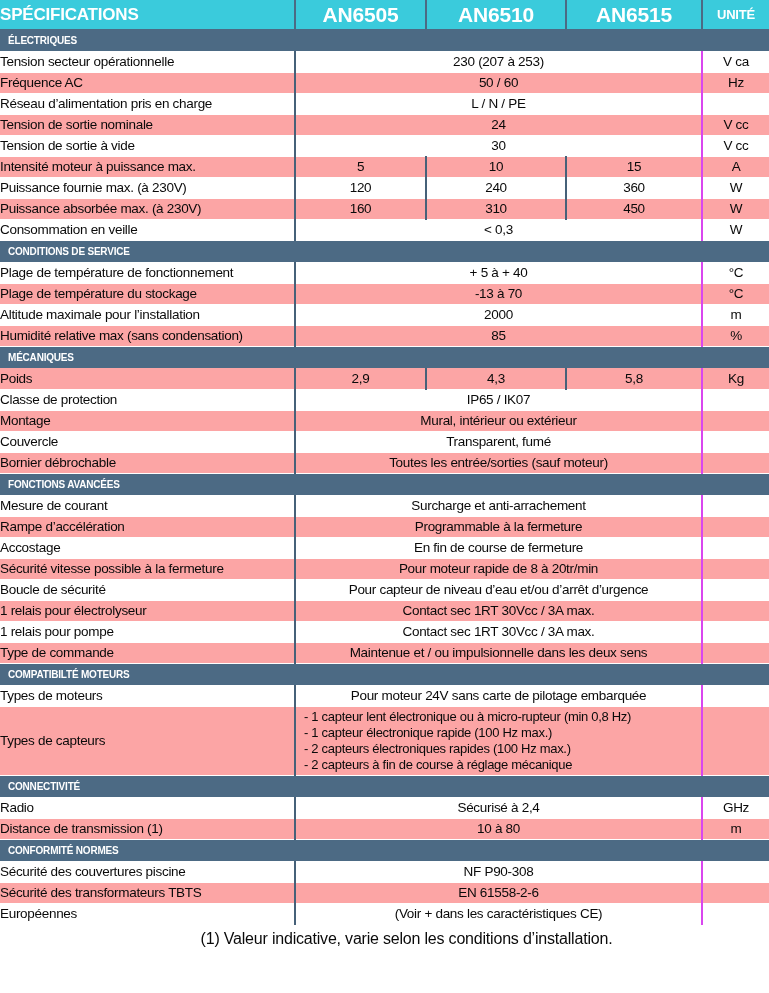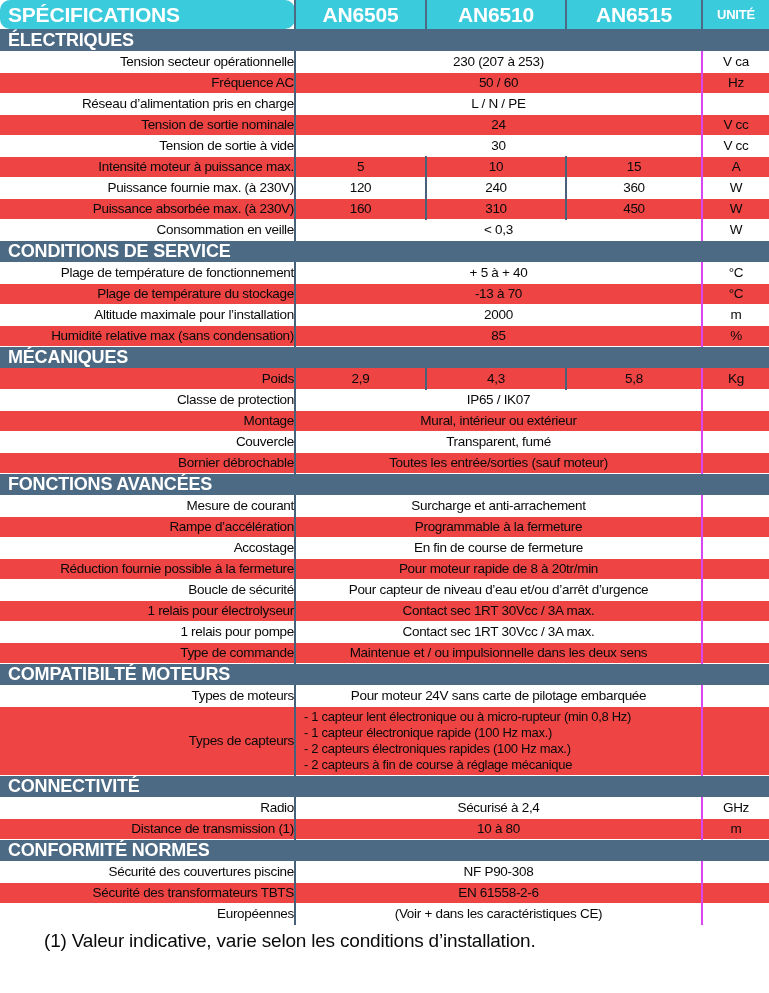--- a/index.html
+++ b/index.html
@@ -25,82 +25,81 @@
   thead th {
     background: #3ACBDC;
     color: #ffffff;
     height: 29px;
     font-weight: bold;
     letter-spacing: -0.2px;
     vertical-align: middle;
   }
   th.title-cell {
     text-align: left;
-    padding-left: 8px;
-    font-size: 21px;
-    border-radius: 10px;
+    padding-left: 0;
+    font-size: 17px;
   }
   th.product-cell {
     text-align: center;
     font-size: 21px;
     border-left: 2px solid #4C6A84;
   }
   th.unit-head {
     text-align: center;
     font-size: 13px;
     border-left: 2px solid #4C6A84;
   }
 
   
   tr.section-row th {
     background: #4C6A84;
     color: #ffffff;
     text-align: left;
     padding-left: 8px;
     height: 22px;
-    font-size: 18px;
+    font-size: 10px;
     font-weight: bold;
     letter-spacing: -0.2px;
     vertical-align: middle;
   }
 
   
   tr.data-row td {
     height: 21px;
     font-size: 13.5px;
     letter-spacing: -0.3px;
     background: #ffffff;
     border-bottom: 1px solid #ffffff;
     vertical-align: middle;
   }
-  tr.data-row.alt td { background: #ef4444; }
+  tr.data-row.alt td { background: #fca5a5; }
   td.label-cell {
-    text-align: right;
-    padding-left: 8px;
+    text-align: left;
     border-right: 2px solid #466179;
   }
   td.value-cell { text-align: center; }
   td.value-cell.divided { border-left: 2px solid #466179; }
   td.value-cell.left {
     text-align: left;
     padding: 2px 4px 2px 8px;
     font-size: 13px;
   }
   td.value-cell.left div { line-height: 16px; white-space: nowrap; }
   td.unit-cell {
     text-align: center;
     border-left: 2px solid #d946ef;
   }
 
   
   .footnote {
     padding: 5px 0 0 44px;
-    font-size: 19px;
+    font-size: 16px;
     letter-spacing: -0.2px;
     color: #0a0a0a;
+    text-align: center;
   }
 </style>
 </head>
 <body>
 
 <table class="spec-table">
   <colgroup>
     <col class="c-label">
     <col class="c-v1">
     <col class="c-v2">
@@ -236,21 +235,21 @@
         <td class="label-cell">Rampe d’accélération</td>
         <td class="value-cell" colspan="3">Programmable à la fermeture</td>
         <td class="unit-cell"></td>
       </tr>
       <tr class="data-row">
         <td class="label-cell">Accostage</td>
         <td class="value-cell" colspan="3">En fin de course de fermeture</td>
         <td class="unit-cell"></td>
       </tr>
       <tr class="data-row alt">
-        <td class="label-cell">Réduction fournie possible à la fermeture</td>
+        <td class="label-cell">Sécurité vitesse possible à la fermeture</td>
         <td class="value-cell" colspan="3">Pour moteur rapide de 8 à 20tr/min</td>
         <td class="unit-cell"></td>
       </tr>
       <tr class="data-row">
         <td class="label-cell">Boucle de sécurité</td>
         <td class="value-cell" colspan="3">Pour capteur de niveau d’eau et/ou d’arrêt d’urgence</td>
         <td class="unit-cell"></td>
       </tr>
       <tr class="data-row alt">
         <td class="label-cell">1 relais pour électrolyseur</td>

